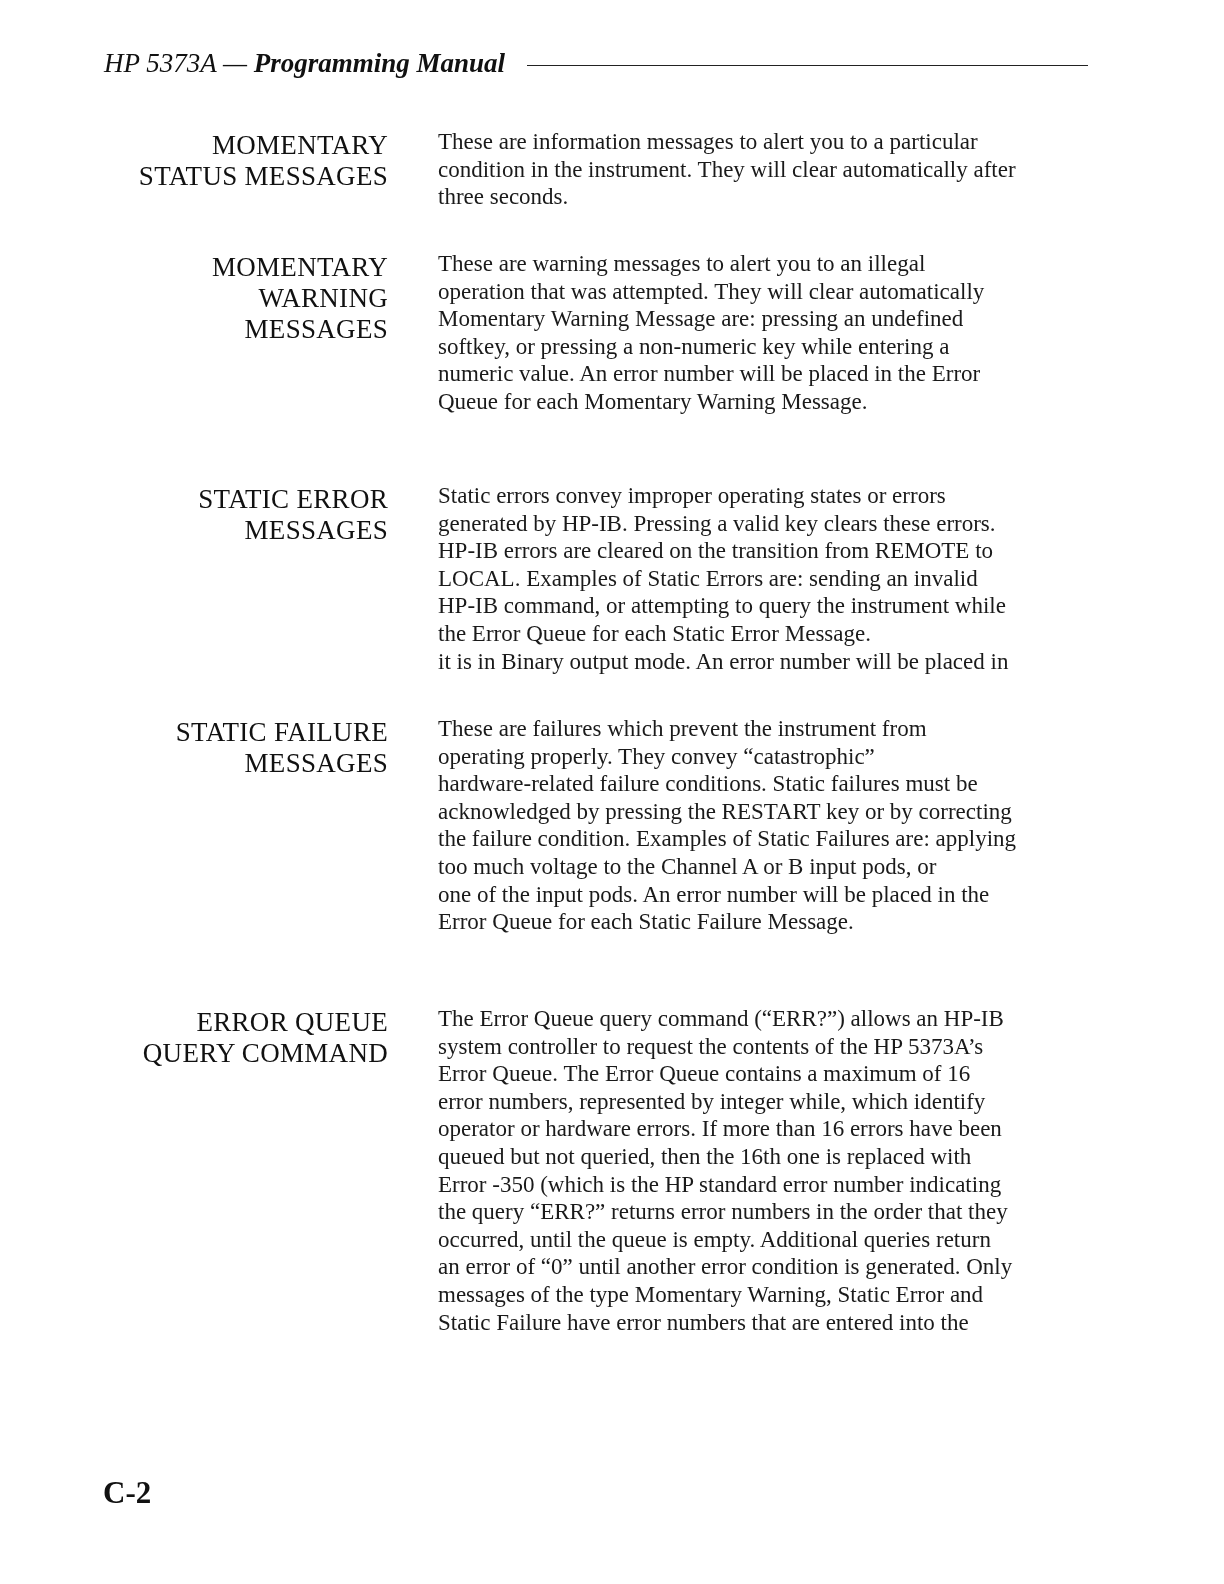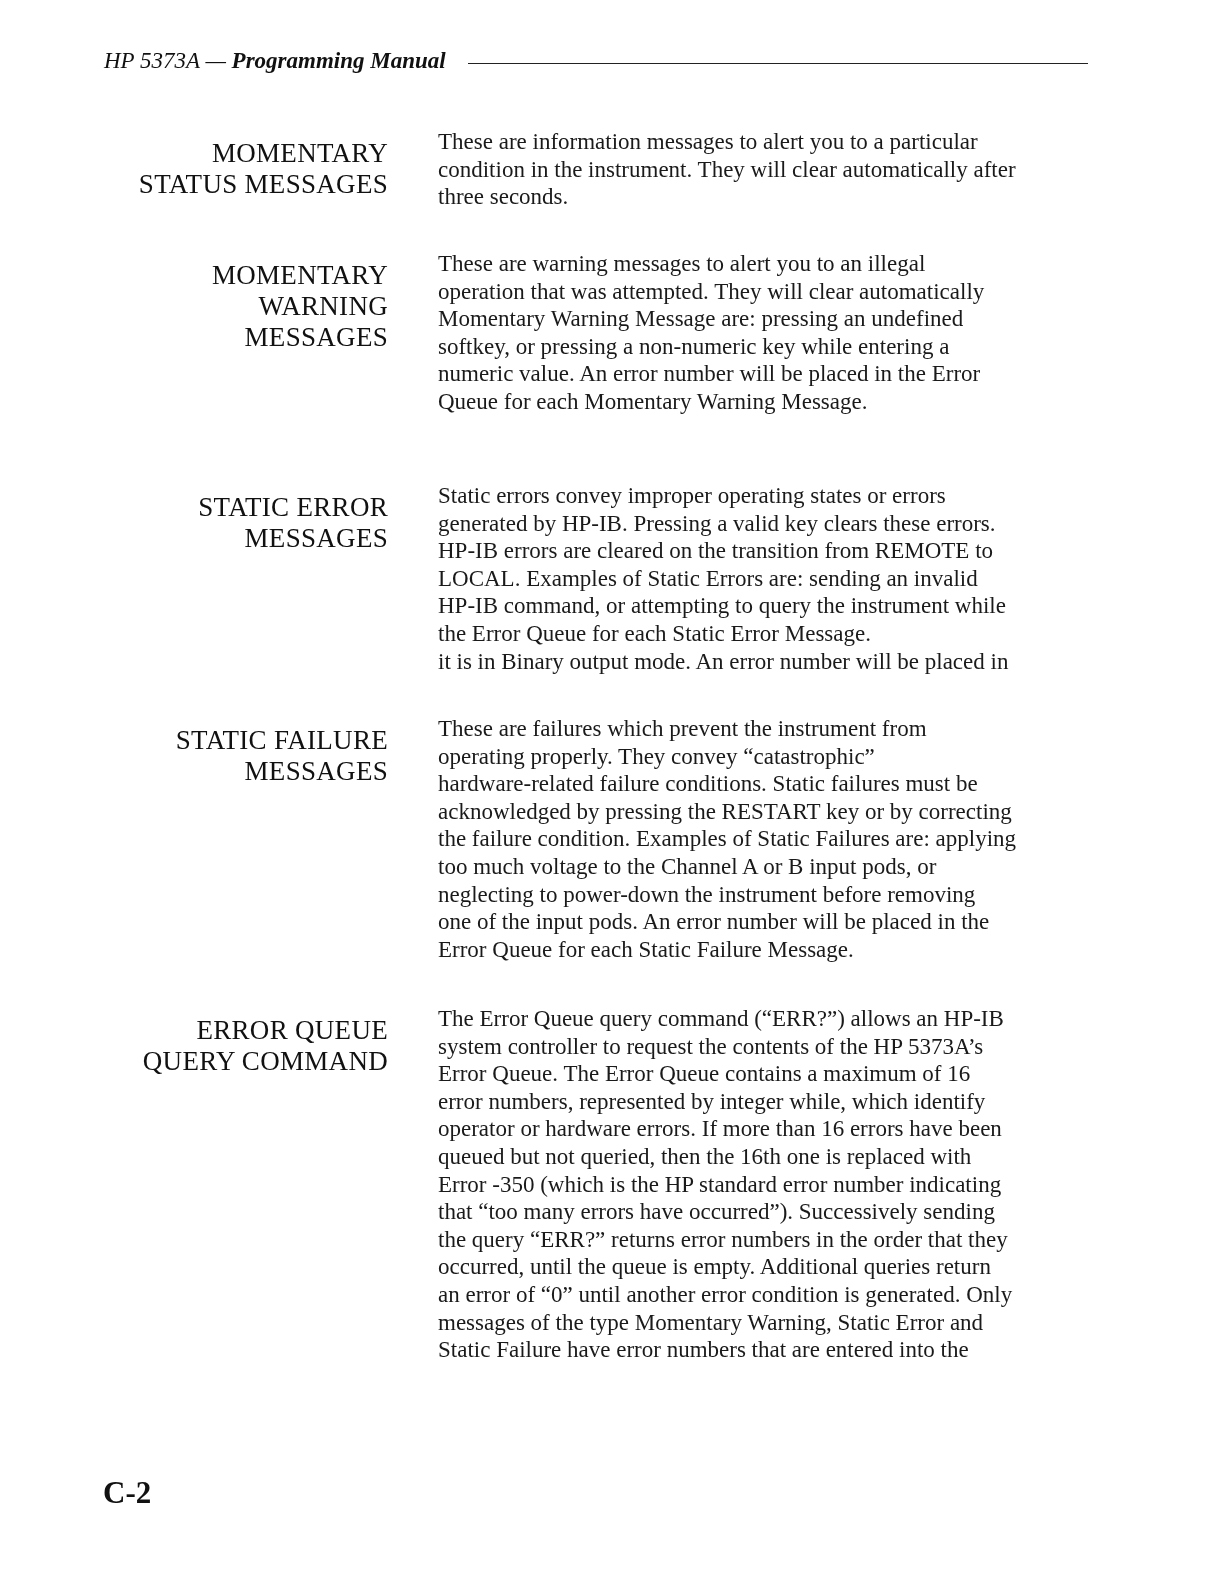--- a/index.html
+++ b/index.html
@@ -6,32 +6,32 @@
     body {
       width: 1224px; height: 1584px; position: relative; overflow: hidden;
       color: #111111;
       font-family: "Liberation Serif", "DejaVu Serif", serif;
     }
     .header {
       position: absolute; left: 104px; top: 48px; width: 984px;
       display: flex; align-items: center;
     }
     .header-title {
-      font-style: italic; font-size: 23px; white-space: nowrap; letter-spacing: 0px;
+      font-style: italic; font-size: 27px; white-space: nowrap; letter-spacing: 0px;
     }
     .header-title .bold { font-weight: bold; }
     .header-rule {
       flex: 1; margin-left: 22px; height: 0; border-top: 1.5px solid #222;
       margin-top: 4px;
     }
     .section {
       position: absolute; left: 0; width: 1224px;
     }
     .section-title {
-      position: absolute; right: 836px; width: 320px; top: 12px;
+      position: absolute; right: 836px; width: 320px; top: 4px;
       text-align: right; font-size: 27px; line-height: 31px; letter-spacing: 0.3px;
       color: #111;
     }
     .section-body {
       position: absolute; left: 438px; top: 2px; width: 670px;
       font-size: 23px; line-height: 27.6px; color: #1a1a1a;
     }
     .line { display: block; white-space: nowrap; }
     .footer {
       position: absolute; left: 103px; top: 1475px;
@@ -95,40 +95,38 @@
     <span class="line">STATIC FAILURE</span>
     <span class="line">MESSAGES</span>
   </div>
   <div class="section-body">
     <span class="line">These are failures which prevent the instrument from</span>
     <span class="line">operating properly. They convey “catastrophic”</span>
     <span class="line">hardware-related failure conditions. Static failures must be</span>
     <span class="line">acknowledged by pressing the RESTART key or by correcting</span>
     <span class="line">the failure condition. Examples of Static Failures are: applying</span>
     <span class="line">too much voltage to the Channel A or B input pods, or</span>
-    <span class="line">neglecting to power-down the instrument before removing</span>
     <span class="line">one of the input pods. An error number will be placed in the</span>
     <span class="line">Error Queue for each Static Failure Message.</span>
   </div>
 </div>
 
 <div class="section" style="top:1003px;">
   <div class="section-title">
     <span class="line">ERROR QUEUE</span>
     <span class="line">QUERY COMMAND</span>
   </div>
   <div class="section-body">
     <span class="line">The Error Queue query command (“ERR?”) allows an HP-IB</span>
     <span class="line">system controller to request the contents of the HP 5373A’s</span>
     <span class="line">Error Queue. The Error Queue contains a maximum of 16</span>
     <span class="line">error numbers, represented by integer while, which identify</span>
     <span class="line">operator or hardware errors. If more than 16 errors have been</span>
     <span class="line">queued but not queried, then the 16th one is replaced with</span>
     <span class="line">Error -350 (which is the HP standard error number indicating</span>
-    <span class="line">that “too many errors have occurred”). Successively sending</span>
     <span class="line">the query “ERR?” returns error numbers in the order that they</span>
     <span class="line">occurred, until the queue is empty. Additional queries return</span>
     <span class="line">an error of “0” until another error condition is generated. Only</span>
     <span class="line">messages of the type Momentary Warning, Static Error and</span>
     <span class="line">Static Failure have error numbers that are entered into the</span>
   </div>
 </div>
 
 <div class="footer">C-2</div>
 

